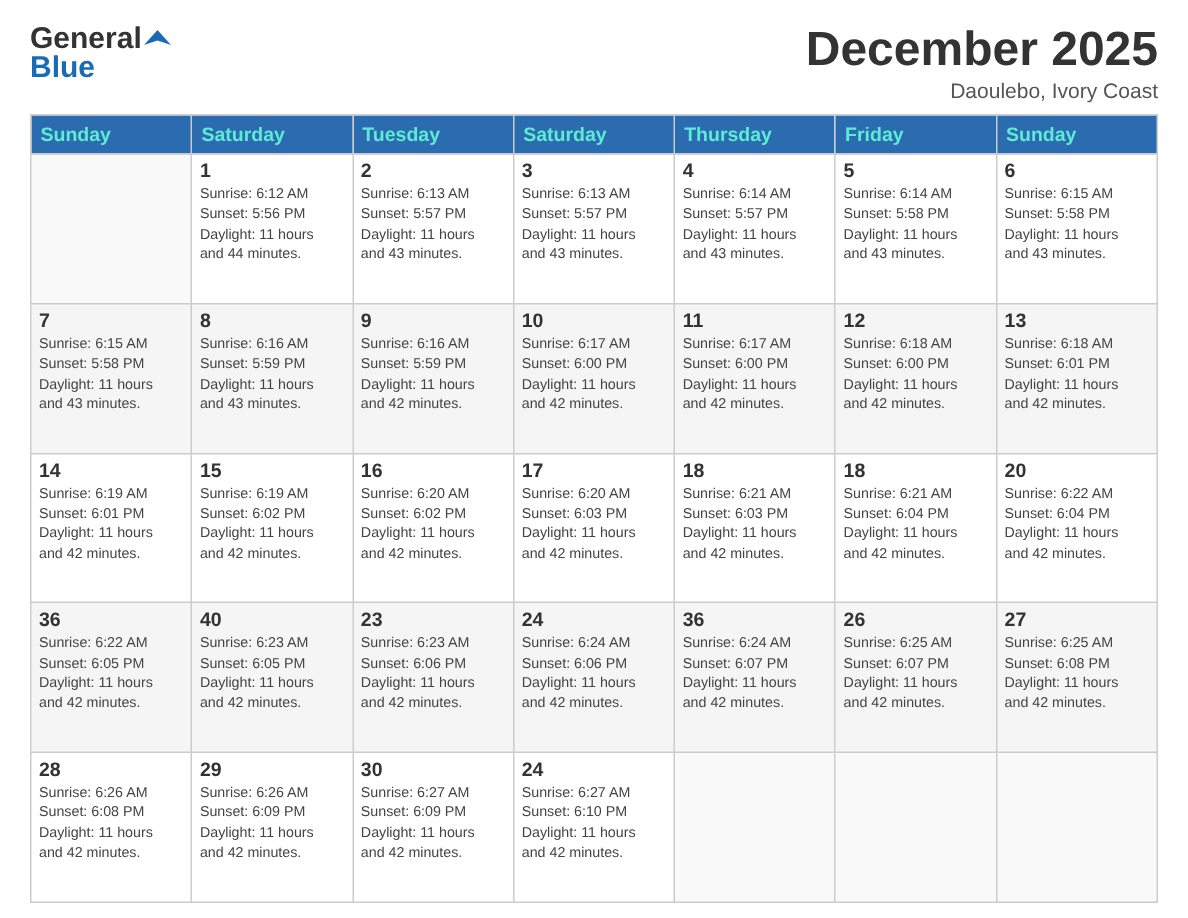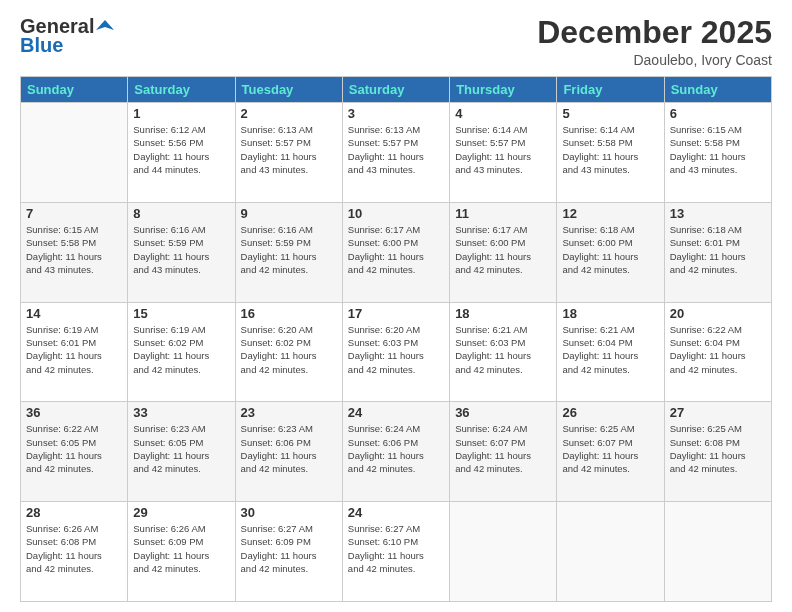--- a/index.html
+++ b/index.html
@@ -309,21 +309,21 @@
           <td>
             <span class="day-num">36</span>
             <div class="day-info">
               <div>Sunrise: 6:22 AM</div>
               <div>Sunset: 6:05 PM</div>
               <div>Daylight: 11 hours</div>
               <div>and 42 minutes.</div>
             </div>
           </td>
           <td>
-            <span class="day-num">33</span>
+            <span class="day-num">40</span>
             <div class="day-info">
               <div>Sunrise: 6:23 AM</div>
               <div>Sunset: 6:05 PM</div>
               <div>Daylight: 11 hours</div>
               <div>and 42 minutes.</div>
             </div>
           </td>
           <td>
             <span class="day-num">23</span>
             <div class="day-info">

